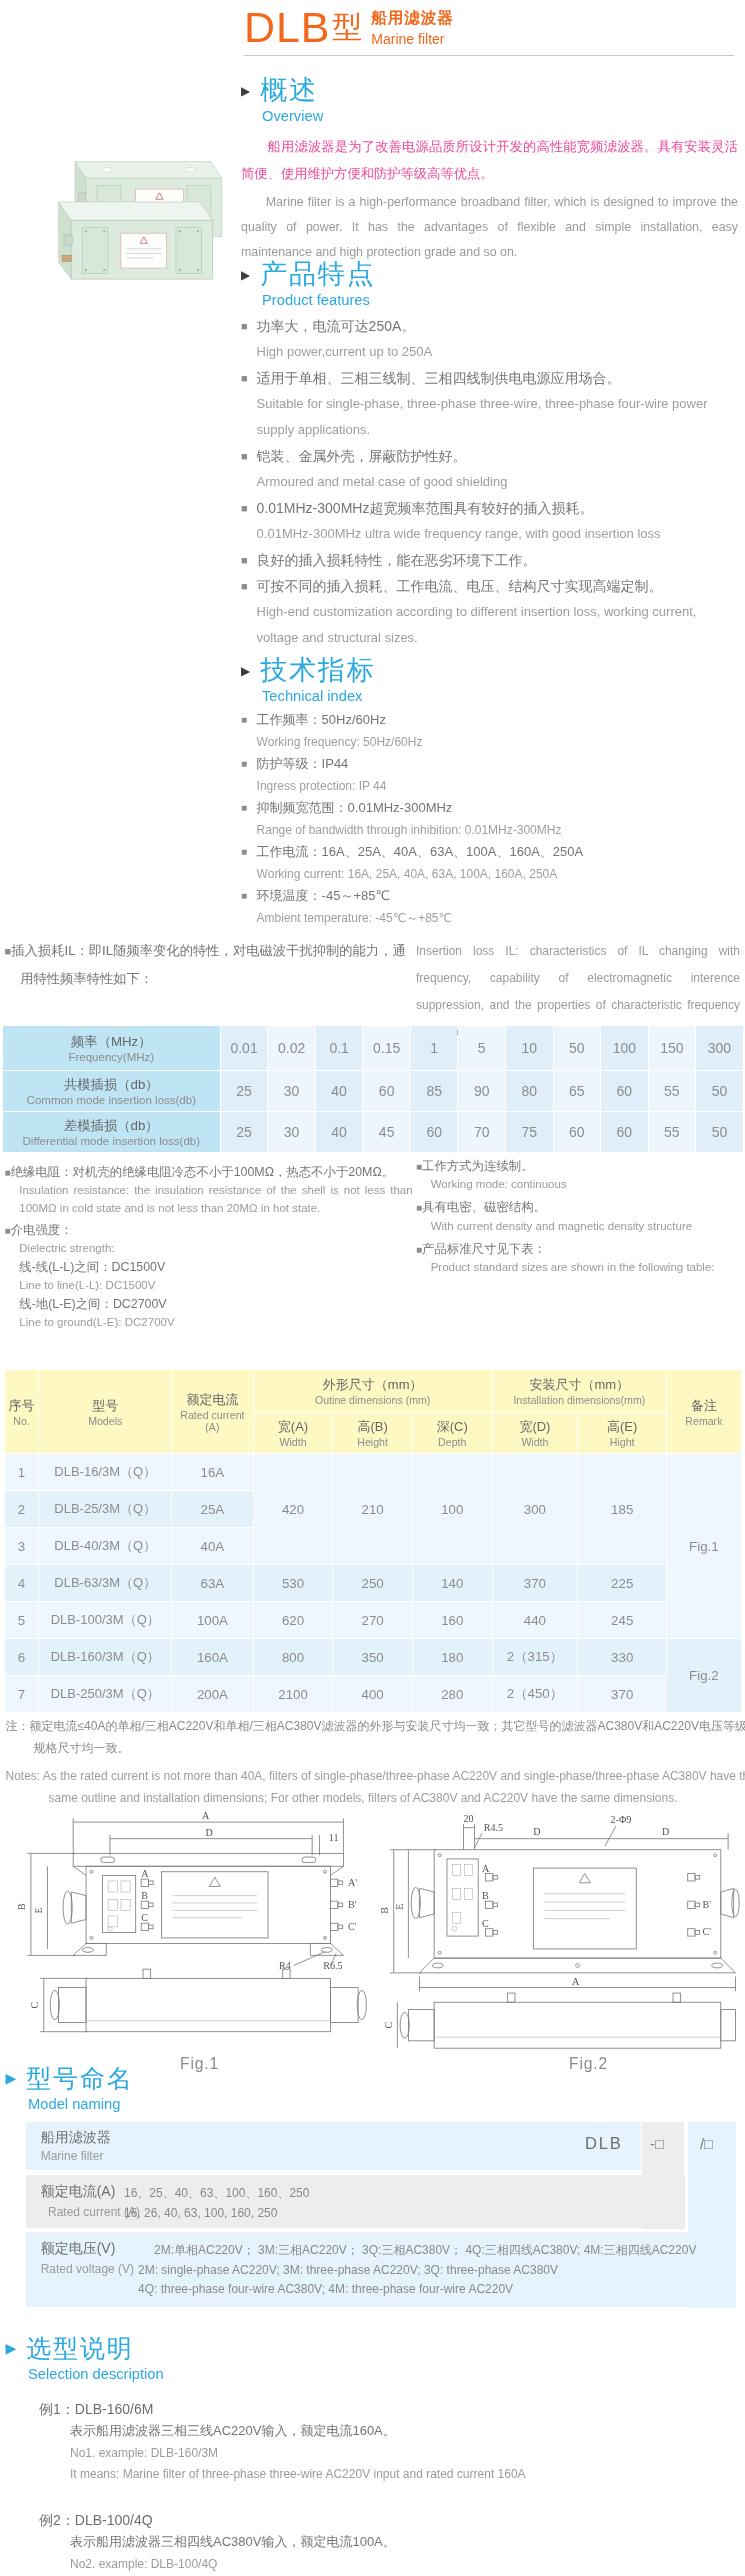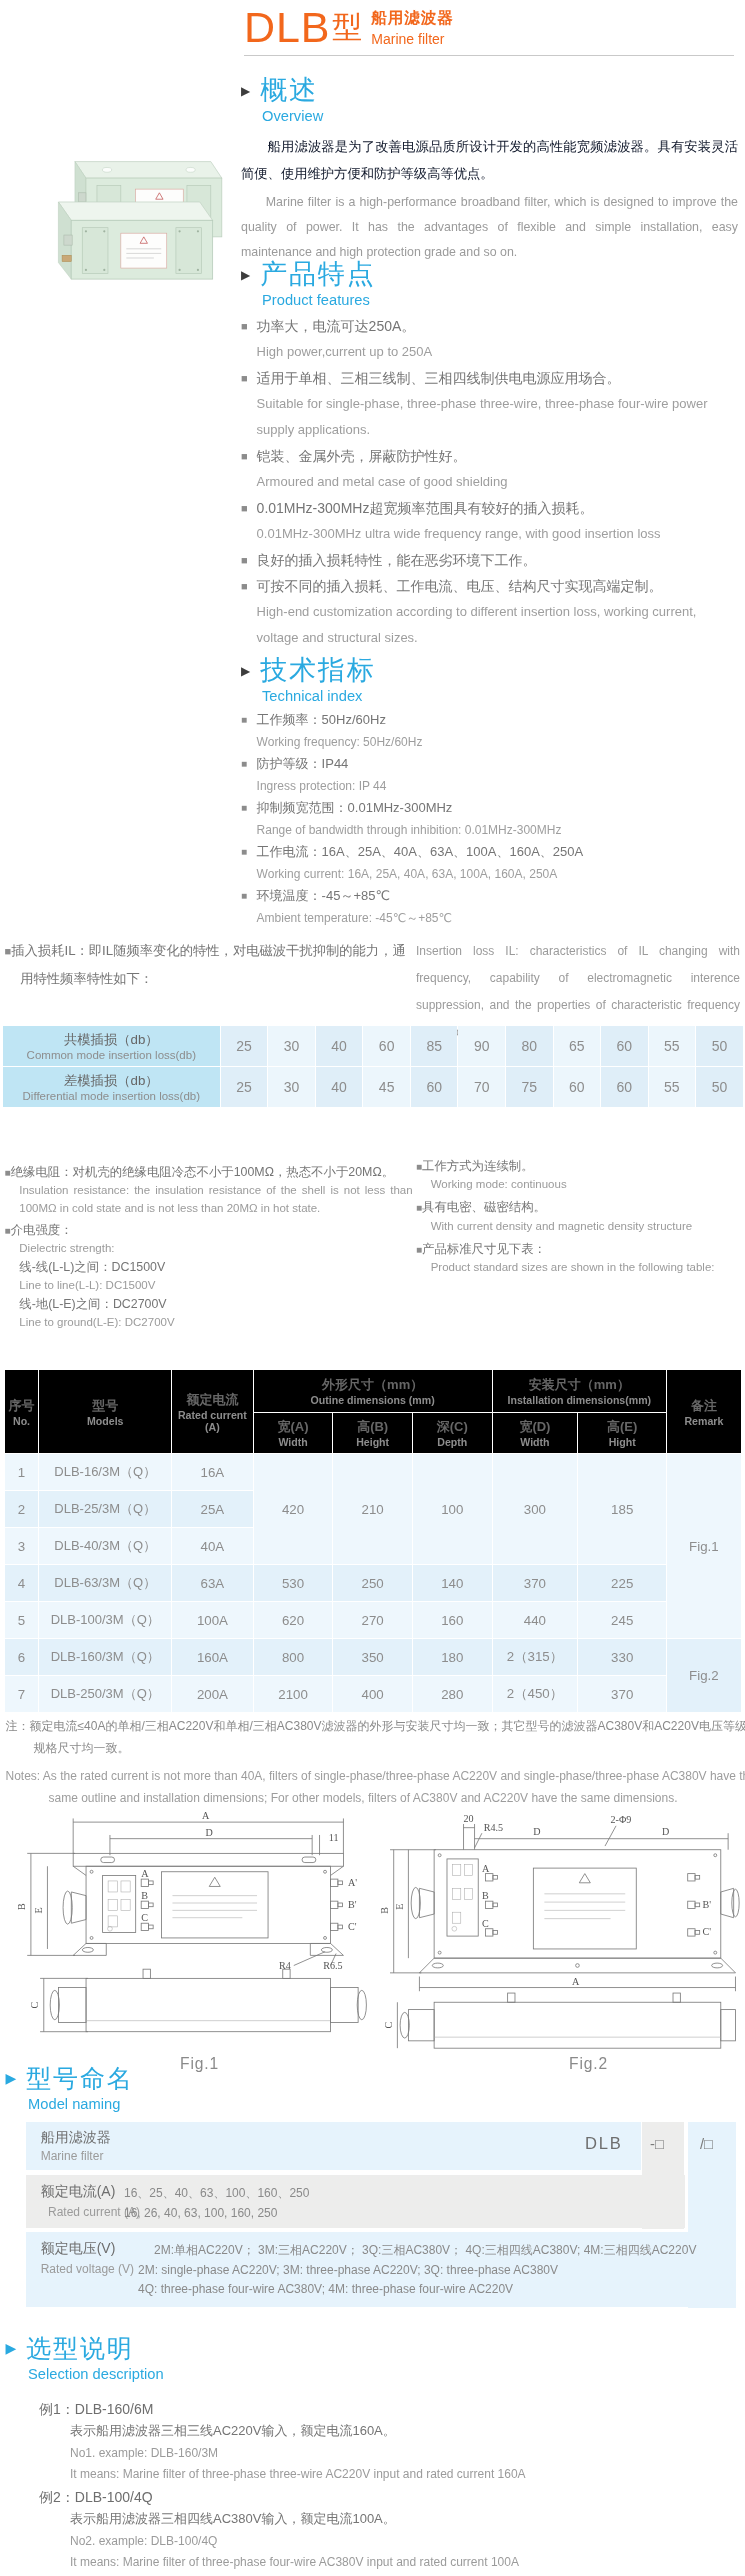--- a/index.html
+++ b/index.html
@@ -18,21 +18,21 @@
 
   
   .sech{display:flex;align-items:flex-start}
   .sech .mk{font-size:12px;color:#3d3d3d;margin-top:9.2px}
   .sech.bluemk .mk{color:#2aa9e0;font-size:14px;margin-top:7.4px}
   .sech .tcol{margin-left:10px}
   .sech .t{font-size:27px;line-height:30px;color:#2aa9e0;letter-spacing:1.8px}
   .sech .sub{font-size:14.7px;color:#2aa9e0;margin-top:2.8px;margin-left:1.8px}
 
   
-  .para-cn{font-size:13.3px;line-height:27px;color:#0f172a;text-indent:2em;text-align:justify}
+  .para-cn{font-size:13.3px;line-height:27px;color:#ec4899;text-indent:2em;text-align:justify}
   .para-en{font-size:12.4px;line-height:25px;color:#9b9b9b;text-indent:2em;text-align:justify;margin-top:2.8px}
 
   .bi{position:relative;padding-left:15.6px;font-size:14px;line-height:26px;color:#757575}
   .bi .bul{position:absolute;left:0;top:0;color:#8c8c8c;font-size:11px}
   .bi-en{padding-left:15.6px;font-size:13px;line-height:26px;color:#9e9e9e}
 
   .ti{position:relative;padding-left:15.6px;font-size:13px;line-height:22px;color:#757575}
   .ti .bul{position:absolute;left:0;top:0;color:#8c8c8c;font-size:10px}
   .ti-en{padding-left:15.6px;font-size:12px;line-height:22px;color:#9e9e9e}
 
@@ -50,21 +50,21 @@
   .ftab td.lbl{background:#bfe5f4}
   .ftab .hcn{font-size:13.3px;color:#666}
   .ftab .hen{font-size:11.5px;color:#8d8d8d}
   .ftab td.v{font-size:14px;color:#8d8d8d}
   .ftab td.v:nth-child(2n){background:#dfeef8}
   .ftab td.v:nth-child(2n+1){background:#ecf6fc}
   .ftab tr.hd{height:44px}.ftab tr.dr{height:40px}
 
   
   .mtab{border-collapse:separate;border-spacing:1.8px;table-layout:fixed;width:738px}
-  .mtab th{background:#000000;font-weight:bold;padding:1.8px 0;vertical-align:middle}
+  .mtab th{background:#fef9c3;font-weight:normal;padding:1.8px 0;vertical-align:middle}
   .mtab .hcn{font-size:13px;color:#666}
   .mtab .hen{font-size:10.6px;color:#8d8d8d}
   .mtab td{text-align:center;vertical-align:middle;font-size:13.3px;color:#8d8d8d;height:34px}
   .mtab tr.ro td{background:#eef7fd}
   .mtab tr.re td{background:#e3f1fa}
   .mtab td.mg{background:#e9f4fb}
   .mtab td.model{font-size:13px}
 
   .note-cn{padding-left:28px;text-indent:-28px;font-size:12px;line-height:22px;color:#8a8a8a;width:731px}
   .note-en{padding-left:43px;text-indent:-43px;font-size:12px;line-height:22px;color:#9d9d9d;width:725px;margin-top:3.7px}
@@ -208,20 +208,37 @@
         <col>
         <col>
         <col>
         <col>
         <col>
         <col>
         <col>
         <col>
       </colgroup>
     <tbody>
+        <tr class="hd">
+      <td class="lbl">
+        <div class="hcn">频率（MHz）</div>
+            <div class="hen">Frequency(MHz)</div>
+      </td>
+      <td class="v">0.01</td>
+      <td class="v">0.02</td>
+      <td class="v">0.1</td>
+      <td class="v">0.15</td>
+      <td class="v">1</td>
+      <td class="v">5</td>
+      <td class="v">10</td>
+      <td class="v">50</td>
+      <td class="v">100</td>
+      <td class="v">150</td>
+      <td class="v">300</td>
+    </tr>
     <tr class="dr">
       <td class="lbl">
         <div class="hcn">共模插损（db）</div>
             <div class="hen">Common mode insertion loss(db)</div>
       </td>
       <td class="v">25</td>
       <td class="v">30</td>
       <td class="v">40</td>
       <td class="v">60</td>
       <td class="v">85</td>
@@ -605,20 +622,20 @@
       <div class="t" style="font-size:25px">选型说明</div>
       <div class="sub">Selection description</div>
     </div>
   </div>
 
   <div class="abs" style="left:39px;top:2399px;width:681px">
     <div class="ex-code">例1：DLB-160/6M</div>
     <div class="ex-cn">表示船用滤波器三相三线AC220V输入，额定电流160A。</div>
     <div class="ex-en">No1. example: DLB-160/3M</div>
     <div class="ex-en">It means: Marine filter of three-phase three-wire AC220V input and rated current 160A</div>
-    <div class="ex-code" style="margin-top:2px">例2：DLB-100/4Q</div>
+    <div class="ex-code" style="margin-top:25px">例2：DLB-100/4Q</div>
     <div class="ex-cn">表示船用滤波器三相四线AC380V输入，额定电流100A。</div>
     <div class="ex-en">No2. example: DLB-100/4Q</div>
     <div class="ex-en">It means: Marine filter of three-phase four-wire AC380V input and rated current 100A</div>
   </div>
 
 </div>
 
 
 </body></html>

